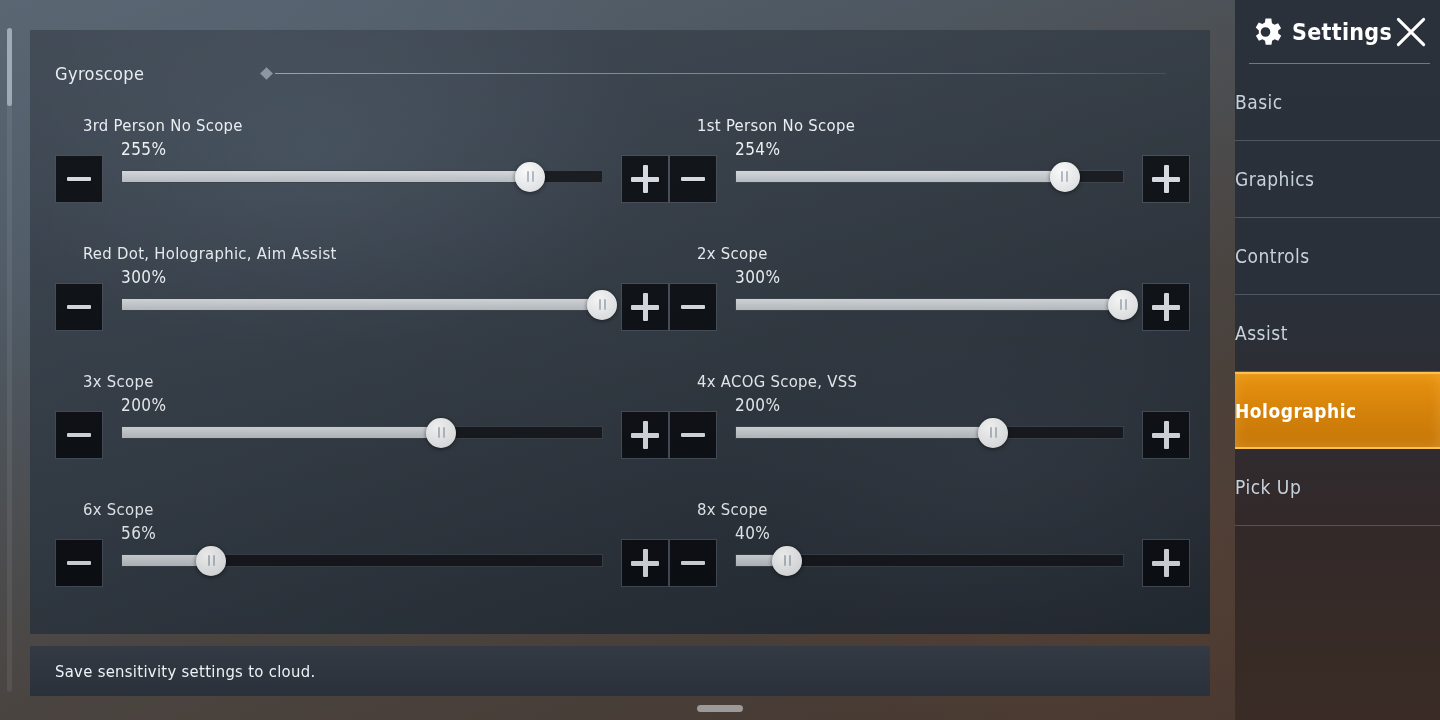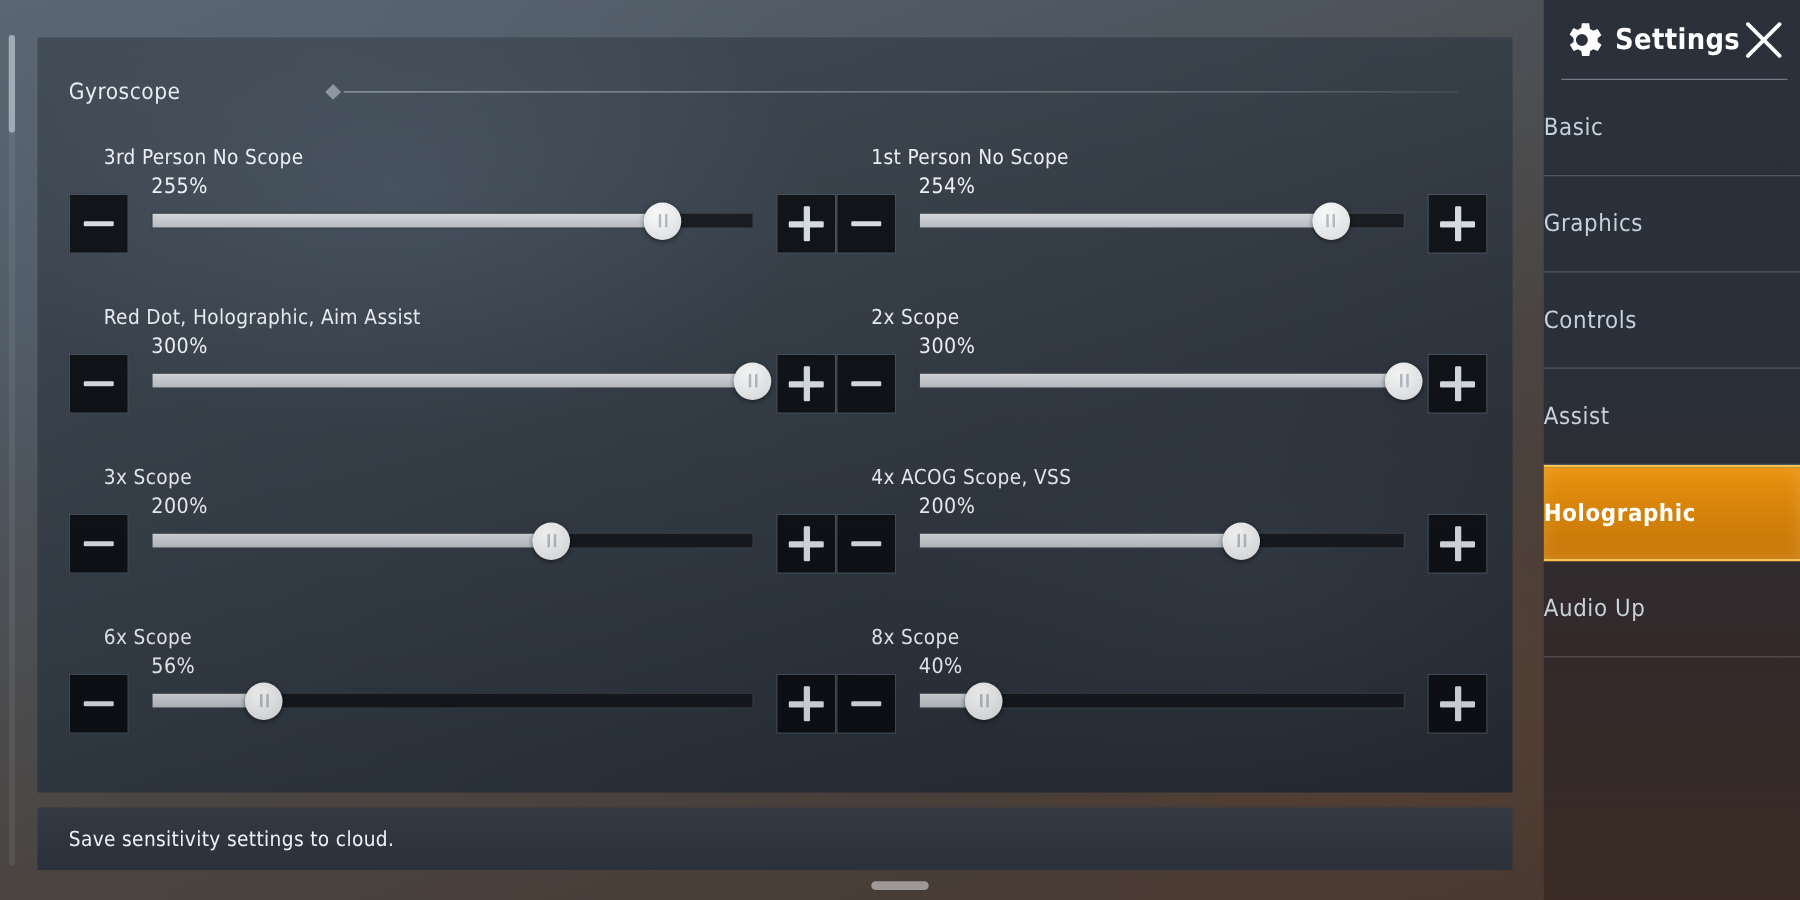--- a/index.html
+++ b/index.html
@@ -394,18 +394,18 @@
         <div class="sb-item">
           <span>Controls</span>
         </div>
         <div class="sb-item">
           <span>Assist</span>
         </div>
         <div class="sb-item active">
           <span>Holographic</span>
         </div>
         <div class="sb-item">
-          <span>Audio Up</span>
+          <span>Pick Up</span>
         </div>
         <div class="sb-item partial"></div>
       </div>
   </div>
 </div>
 
 </body></html>

